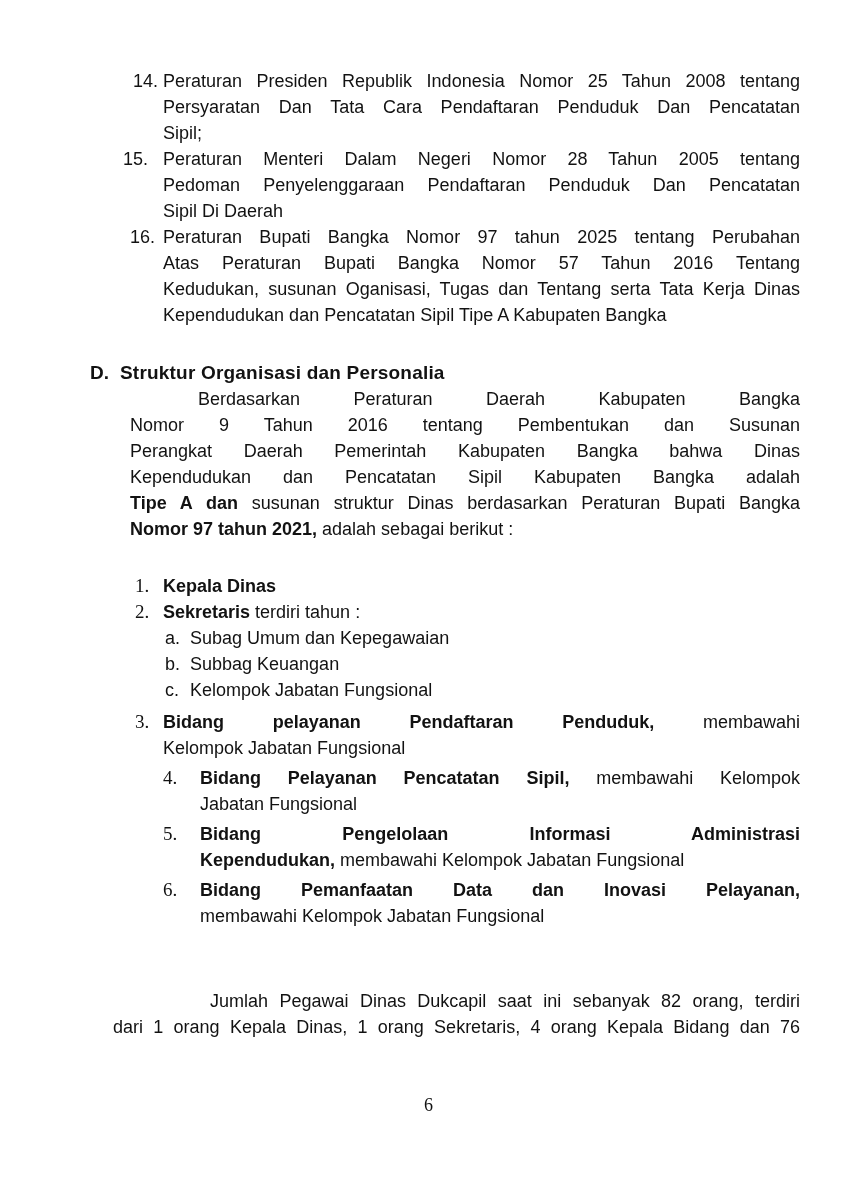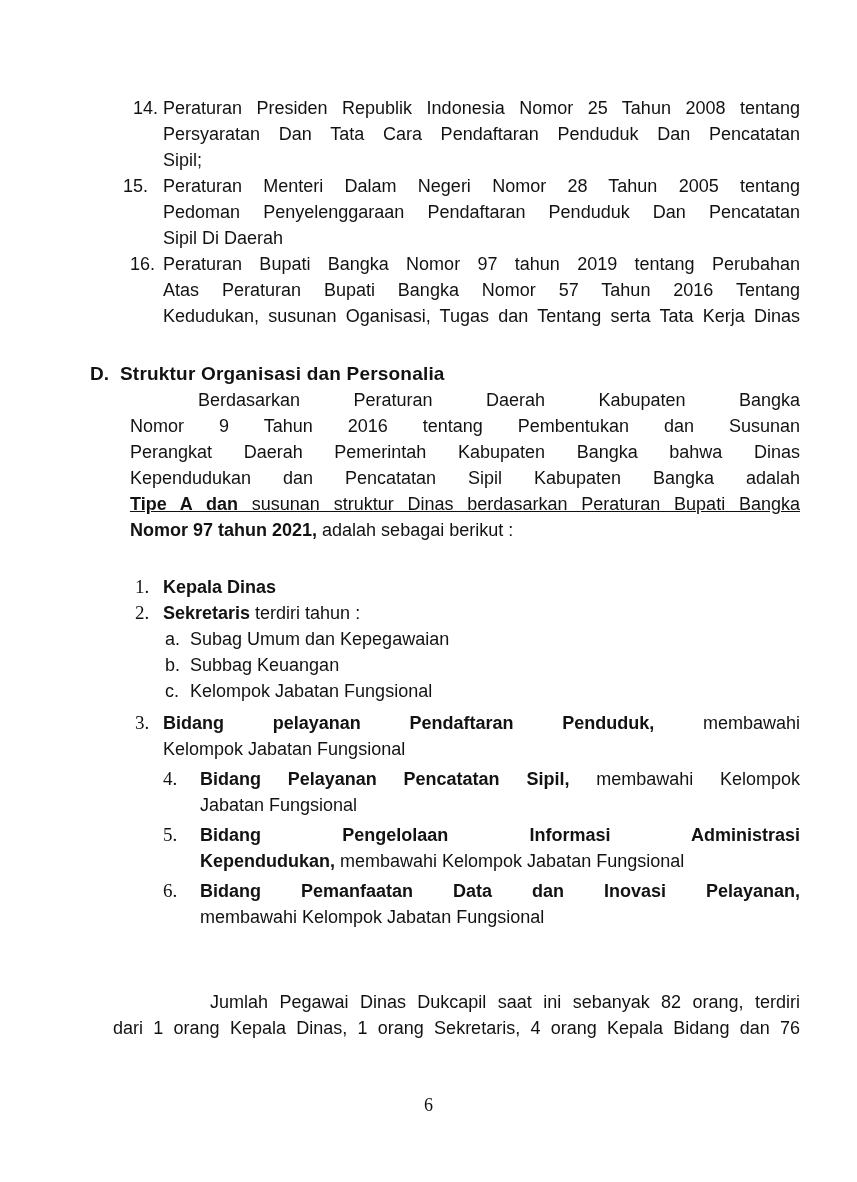--- a/index.html
+++ b/index.html
@@ -5,21 +5,21 @@
   html,body{margin:0;padding:0;background:#888;}
   .page{
     position:relative;
     width:857px;height:1182px;
     background:#ffffff;
     font-family:"Liberation Sans",sans-serif;
     font-size:18px;line-height:26px;color:#121212;
     overflow:hidden;
     margin:0 auto;
   }
-  .content{position:relative;padding-top:95px;}
+  .content{position:relative;padding-top:68px;}
   .block{position:relative;}
   .marker{position:absolute;top:0;white-space:nowrap;}
   .marker.serif{font-family:"Liberation Serif",serif;font-size:19px;}
   .line{box-sizing:border-box;}
   .line.jl{text-align:justify;text-align-last:justify;}
   .line.nl{text-align:left;}
   .seg-b{font-weight:700;}
   .heading-text{font-weight:700;font-size:19px;letter-spacing:.2px;}
   .heading .marker{font-weight:700;font-size:19px;}
   
@@ -48,34 +48,35 @@
         <div class="line nl" data-name="text-line" style="margin-left: 163px; width: 637px;"><span class="seg" data-name="text-segment">Sipil;</span></div>
       </div>
       <div class="block" data-name="legal-item-15">
         <span class="marker" data-name="list-marker" style="left: 123px;">15.</span>
         <div class="line jl" data-name="text-line" style="margin-left: 163px; width: 637px;"><span class="seg" data-name="text-segment">Peraturan Menteri Dalam Negeri Nomor 28 Tahun 2005 tentang</span></div>
         <div class="line jl" data-name="text-line" style="margin-left: 163px; width: 637px;"><span class="seg" data-name="text-segment">Pedoman Penyelenggaraan Pendaftaran Penduduk Dan Pencatatan</span></div>
         <div class="line nl" data-name="text-line" style="margin-left: 163px; width: 637px;"><span class="seg" data-name="text-segment">Sipil Di Daerah</span></div>
       </div>
       <div class="block" data-name="legal-item-16">
         <span class="marker" data-name="list-marker" style="left: 130px;">16.</span>
-        <div class="line jl" data-name="text-line" style="margin-left: 163px; width: 637px;"><span class="seg" data-name="text-segment">Peraturan Bupati Bangka Nomor 97 tahun 2019 tentang Perubahan</span></div>
+        <div class="line jl" data-name="text-line" style="margin-left: 163px; width: 637px;"><span class="seg" data-name="text-segment">Peraturan Bupati Bangka Nomor 97 tahun 2025 tentang Perubahan</span></div>
         <div class="line jl" data-name="text-line" style="margin-left: 163px; width: 637px;"><span class="seg" data-name="text-segment">Atas Peraturan Bupati Bangka Nomor 57 Tahun 2016 Tentang</span></div>
         <div class="line jl" data-name="text-line" style="margin-left: 163px; width: 637px;"><span class="seg" data-name="text-segment">Kedudukan, susunan Oganisasi, Tugas dan Tentang serta Tata Kerja Dinas</span></div>
+        <div class="line nl" data-name="text-line" style="margin-left: 163px; width: 637px;"><span class="seg" data-name="text-segment">Kependudukan dan Pencatatan Sipil Tipe A Kabupaten Bangka</span></div>
       </div>
       <div class="block heading" data-name="section-d-heading">
         <span class="marker" data-name="list-marker" style="left: 90px;">D.</span>
         <div class="line nl" data-name="text-line" style="margin-left: 120px; width: 680px;"><span class="seg-b heading-text" data-name="text-segment">Struktur Organisasi dan Personalia</span></div>
       </div>
       <div class="block" data-name="section-d-paragraph">
         <div class="line jl" data-name="text-line" style="margin-left: 198px; width: 602px;"><span class="seg" data-name="text-segment">Berdasarkan Peraturan Daerah Kabupaten Bangka</span></div>
         <div class="line jl" data-name="text-line" style="margin-left: 130px; width: 670px;"><span class="seg" data-name="text-segment">Nomor 9 Tahun 2016 tentang Pembentukan dan Susunan</span></div>
         <div class="line jl" data-name="text-line" style="margin-left: 130px; width: 670px;"><span class="seg" data-name="text-segment">Perangkat Daerah Pemerintah Kabupaten Bangka bahwa Dinas</span></div>
         <div class="line jl" data-name="text-line" style="margin-left: 130px; width: 670px;"><span class="seg" data-name="text-segment">Kependudukan dan Pencatatan Sipil Kabupaten Bangka adalah</span></div>
-        <div class="line jl" data-name="text-line" style="margin-left: 130px; width: 670px; text-decoration: underline;"><span class="seg-b" data-name="text-segment">Tipe A dan</span><span class="seg" data-name="text-segment"> susunan struktur Dinas berdasarkan Peraturan Bupati Bangka</span></div>
+        <div class="line jl" data-name="text-line" style="margin-left: 130px; width: 670px;"><span class="seg-b" data-name="text-segment">Tipe A dan</span><span class="seg" data-name="text-segment"> susunan struktur Dinas berdasarkan Peraturan Bupati Bangka</span></div>
         <div class="line nl" data-name="text-line" style="margin-left: 130px; width: 670px;"><span class="seg-b" data-name="text-segment">Nomor 97 tahun 2021,</span><span class="seg" data-name="text-segment"> adalah sebagai berikut :</span></div>
       </div>
       <div class="block" data-name="org-item-1">
         <span class="marker serif" data-name="list-marker" style="left: 135px;">1.</span>
         <div class="line nl" data-name="text-line" style="margin-left: 163px; width: 637px;"><span class="seg-b" data-name="text-segment">Kepala Dinas</span></div>
       </div>
       <div class="block" data-name="org-item-2">
         <span class="marker serif" data-name="list-marker" style="left: 135px;">2.</span>
         <div class="line nl" data-name="text-line" style="margin-left: 163px; width: 637px;"><span class="seg-b" data-name="text-segment">Sekretaris</span><span class="seg" data-name="text-segment"> terdiri tahun :</span></div>
       </div>

